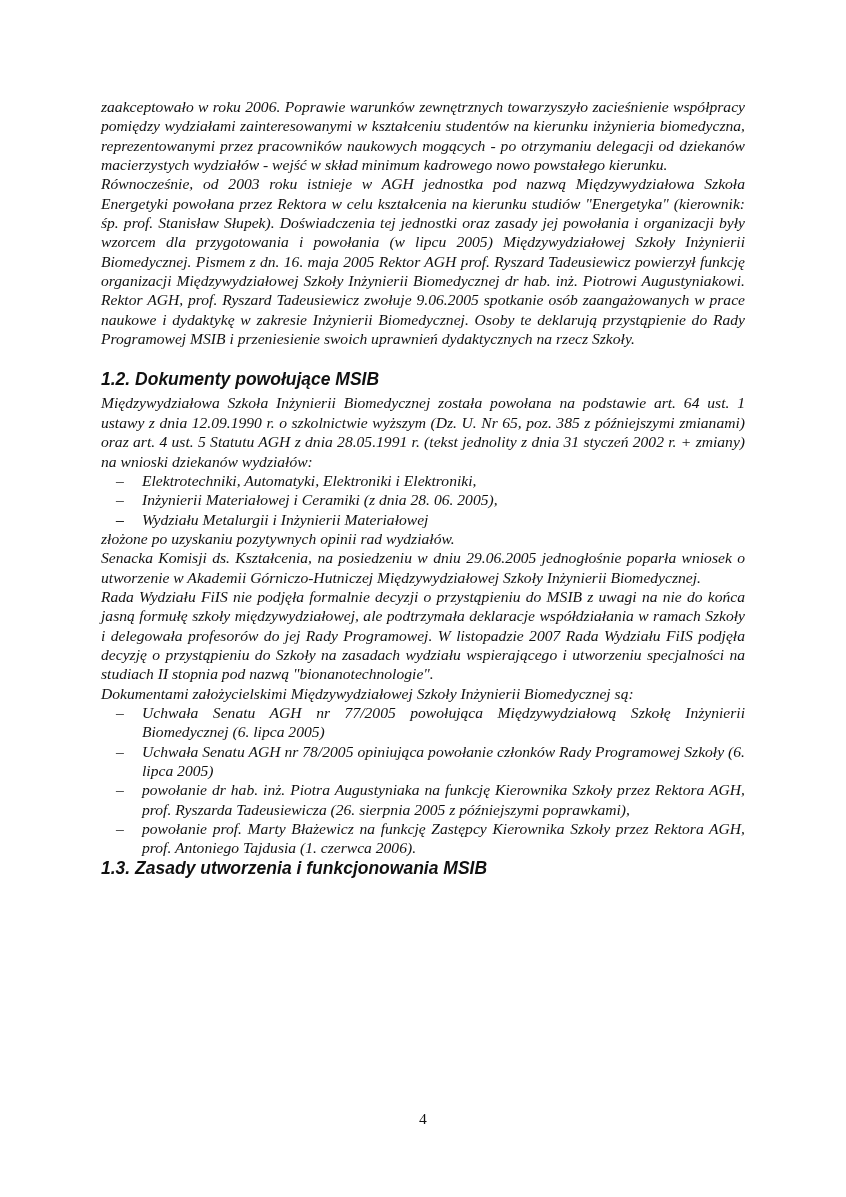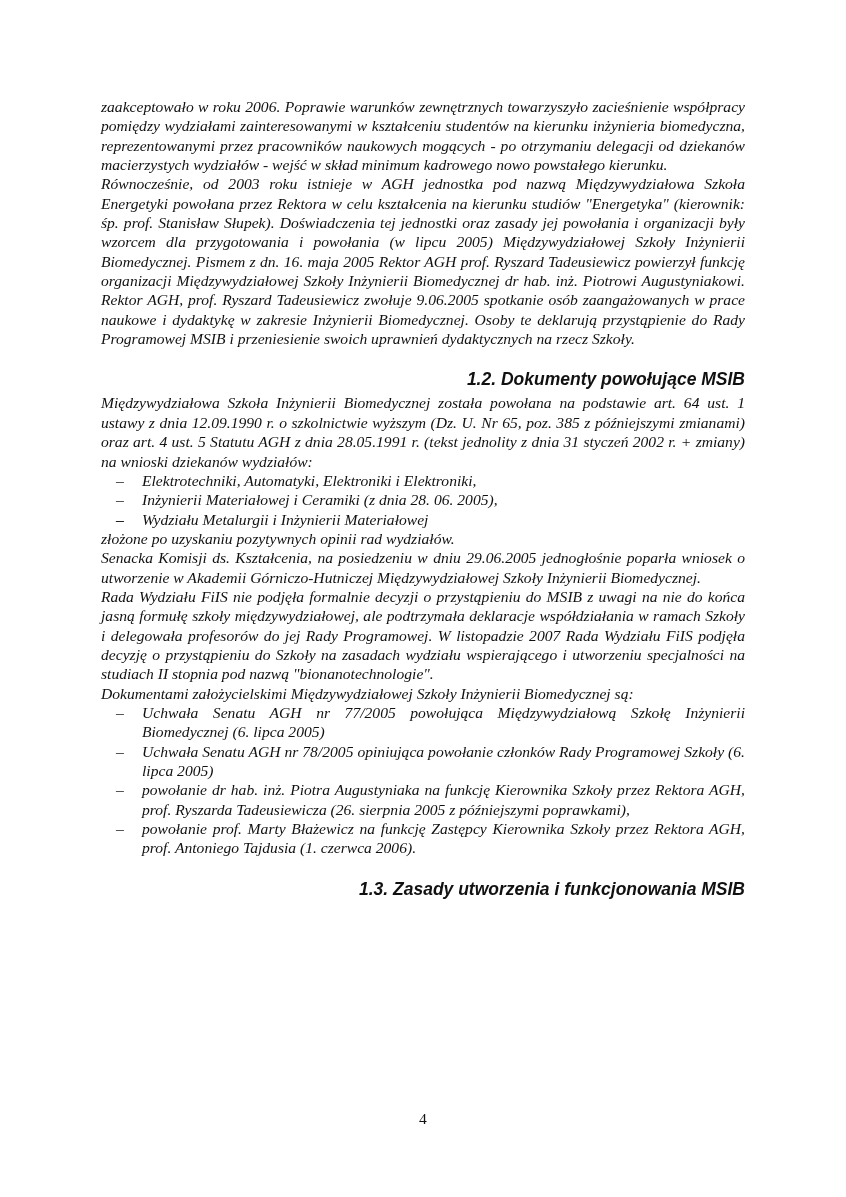--- a/index.html
+++ b/index.html
@@ -7,24 +7,24 @@
   .page {
     position: absolute; left: 101px; top: 97px; width: 644px;
     font-family: "Liberation Serif", serif; font-size: 15.6px; line-height: 19.35px;
     color: #111111;
     font-style: italic;
   }
   .p { text-align: justify; margin: 0; }
   .p.last-left { text-align-last: left; }
   h2 {
     font-family: "Liberation Sans", sans-serif; font-weight: bold; font-size: 17.5px;
-    margin: 0; line-height: 20px; color: #111111; text-align: right;
+    margin: 0; line-height: 20px; color: #111111;
   }
   .h-12 { margin-top: 21px; margin-bottom: 4px; }
-  .h-13 { margin-top: 21px; margin-bottom: 4px; }
+  .h-13 { margin-bottom: 4px; }
   ul.dash { list-style: none; margin: 0; padding: 0; }
   ul.dash li { position: relative; padding-left: 41px; text-align: justify; }
   ul.dash li .dash-mark { position: absolute; left: 15px; top: 0; }
   .page-number {
     position: absolute; left: 0; width: 846px; top: 1110px; text-align: center;
     font-family: "Liberation Serif", serif; font-size: 15.6px; color: #111111;
   }
 </style>
 </head>
 <body>

